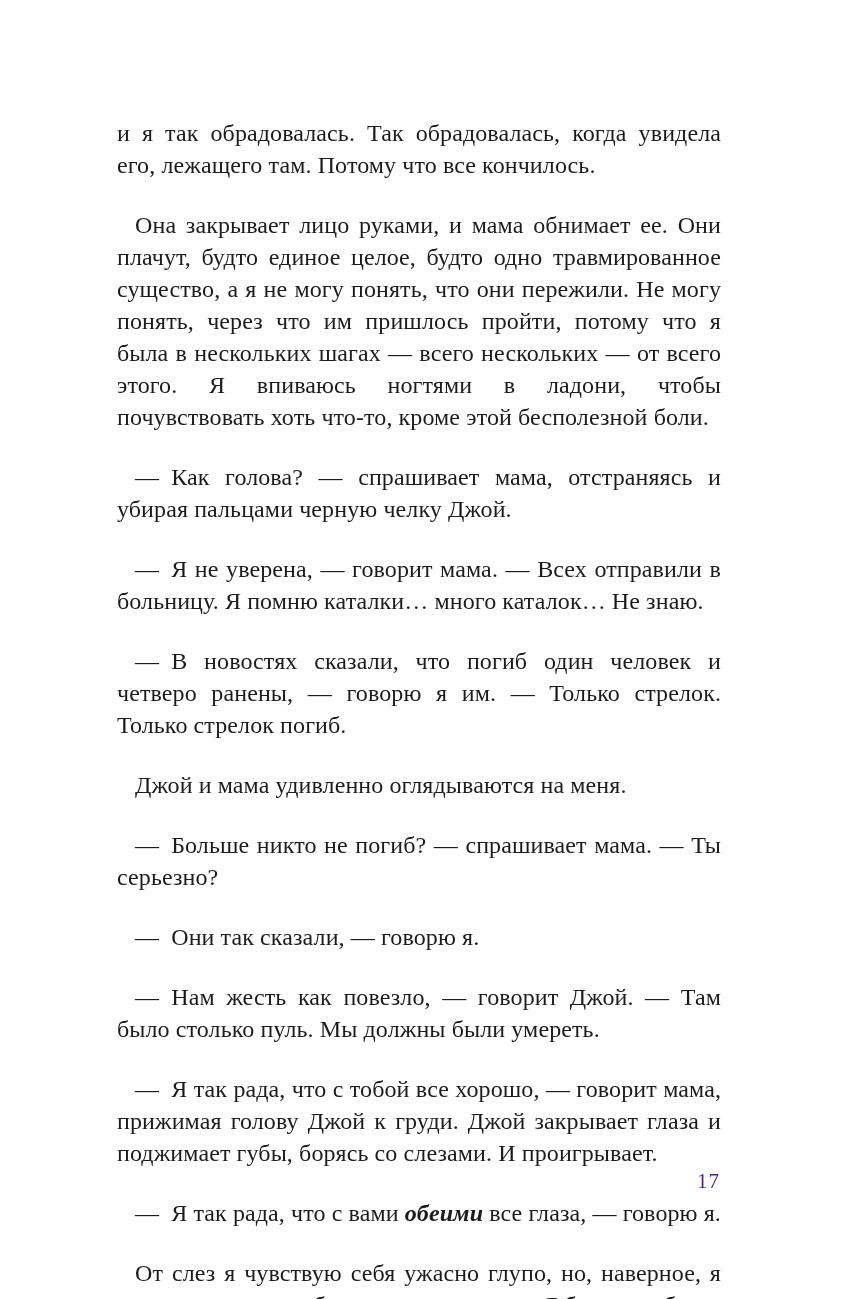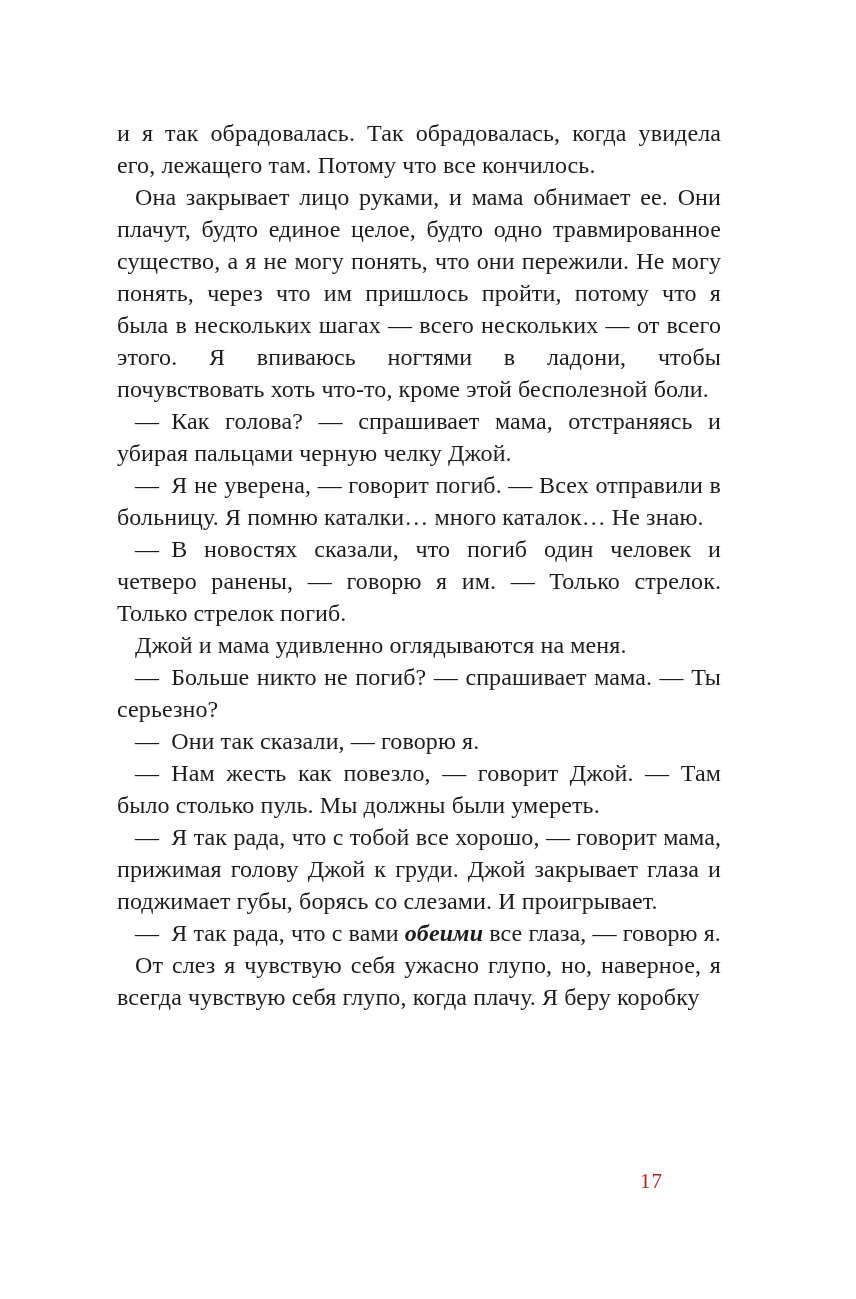--- a/index.html
+++ b/index.html
@@ -25,45 +25,47 @@
     line-height: 32px;
     text-align: justify;
     letter-spacing: 0.1px;
   }
   .text-block p {
     margin: 0;
     padding: 0;
   }
   .text-block p.indent {
     text-indent: 18px;
+    margin-top: 28px;
   }
   .text-block em {
     font-style: italic;
     font-weight: bold;
   }
   .page-number {
     position: absolute;
     top: 1169px;
     left: 640px;
     width: 80px;
+    text-align: right;
     font-size: 21px;
     line-height: 24px;
-    color: #b91c1c;
+    color: #4c1d95;
     letter-spacing: 1px;
   }
 </style>
 </head>
 <body>
 
 <div class="book-page">
   <div class="text-block">
       <p><span>и я так обрадовалась. Так обрадовалась, когда увидела его, лежащего там. Потому что все кончилось.</span></p>
       <p class="indent"><span>Она закрывает лицо руками, и мама обнимает ее. Они плачут, будто единое целое, будто одно травмированное существо, а я не могу понять, что они пережили. Не могу понять, через что им пришлось пройти, потому что я была в нескольких шагах — всего нескольких — от всего этого. Я впиваюсь ногтями в ладони, чтобы почувствовать хоть что-то, кроме этой бесполезной боли.</span></p>
       <p class="indent"><span>— Как голова? — спрашивает мама, отстраняясь и убирая пальцами черную челку Джой.</span></p>
-      <p class="indent"><span>— Я не уверена, — говорит погиб. — Всех отправили в больницу. Я помню каталки… много каталок… Не знаю.</span></p>
+      <p class="indent"><span>— Я не уверена, — говорит мама. — Всех отправили в больницу. Я помню каталки… много каталок… Не знаю.</span></p>
       <p class="indent"><span>— В новостях сказали, что погиб один человек и четверо ранены, — говорю я им. — Только стрелок. Только стрелок погиб.</span></p>
       <p class="indent"><span>Джой и мама удивленно оглядываются на меня.</span></p>
       <p class="indent"><span>— Больше никто не погиб? — спрашивает мама. — Ты серьезно?</span></p>
       <p class="indent"><span>— Они так сказали, — говорю я.</span></p>
       <p class="indent"><span>— Нам жесть как повезло, — говорит Джой. — Там было столько пуль. Мы должны были умереть.</span></p>
       <p class="indent"><span>— Я так рада, что с тобой все хорошо, — говорит мама, прижимая голову Джой к груди. Джой закрывает глаза и поджимает губы, борясь со слезами. И проигрывает.</span></p>
       <p class="indent"><span>— Я так рада, что с вами </span><em>обеими</em><span> все глаза, — говорю я.</span></p>
       <p class="indent"><span>От слез я чувствую себя ужасно глупо, но, наверное, я всегда чувствую себя глупо, когда плачу. Я беру коробку</span></p>
     </div>
   <div class="page-number">17</div>

